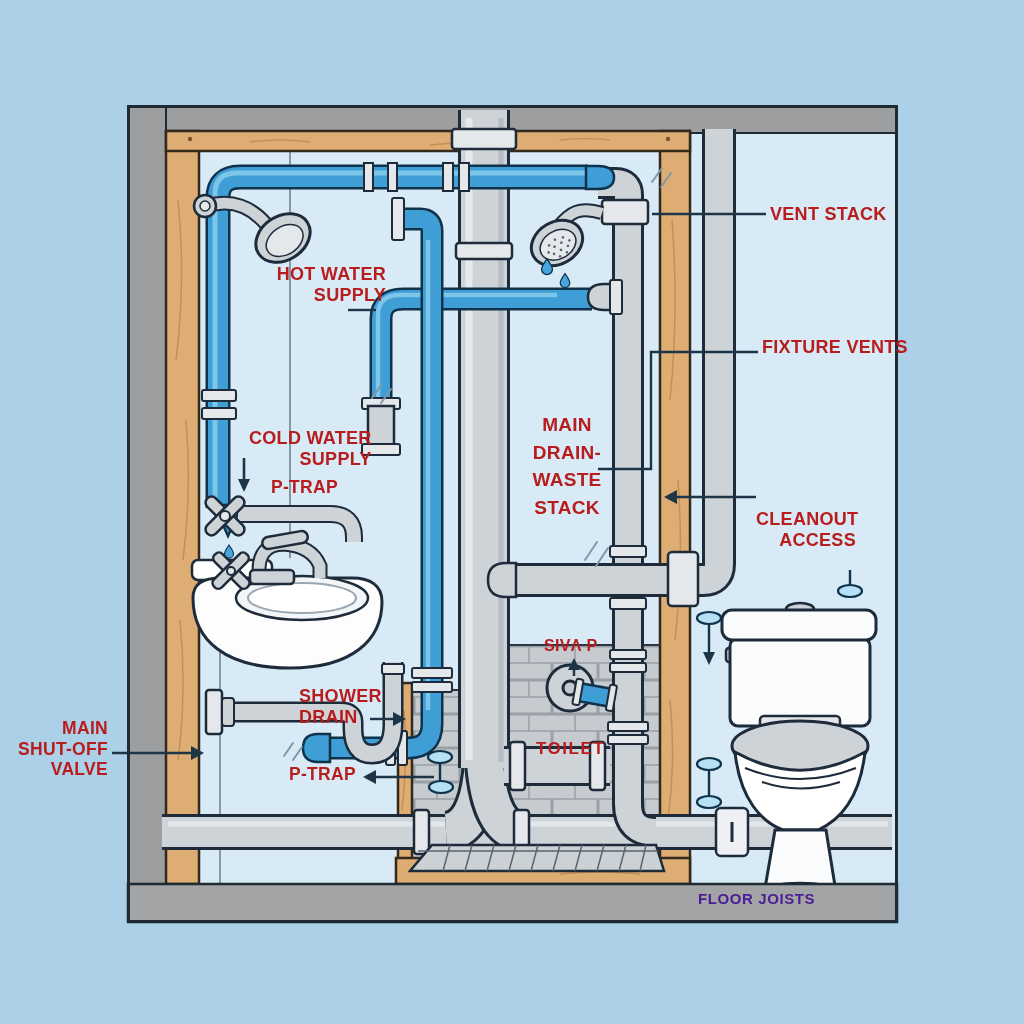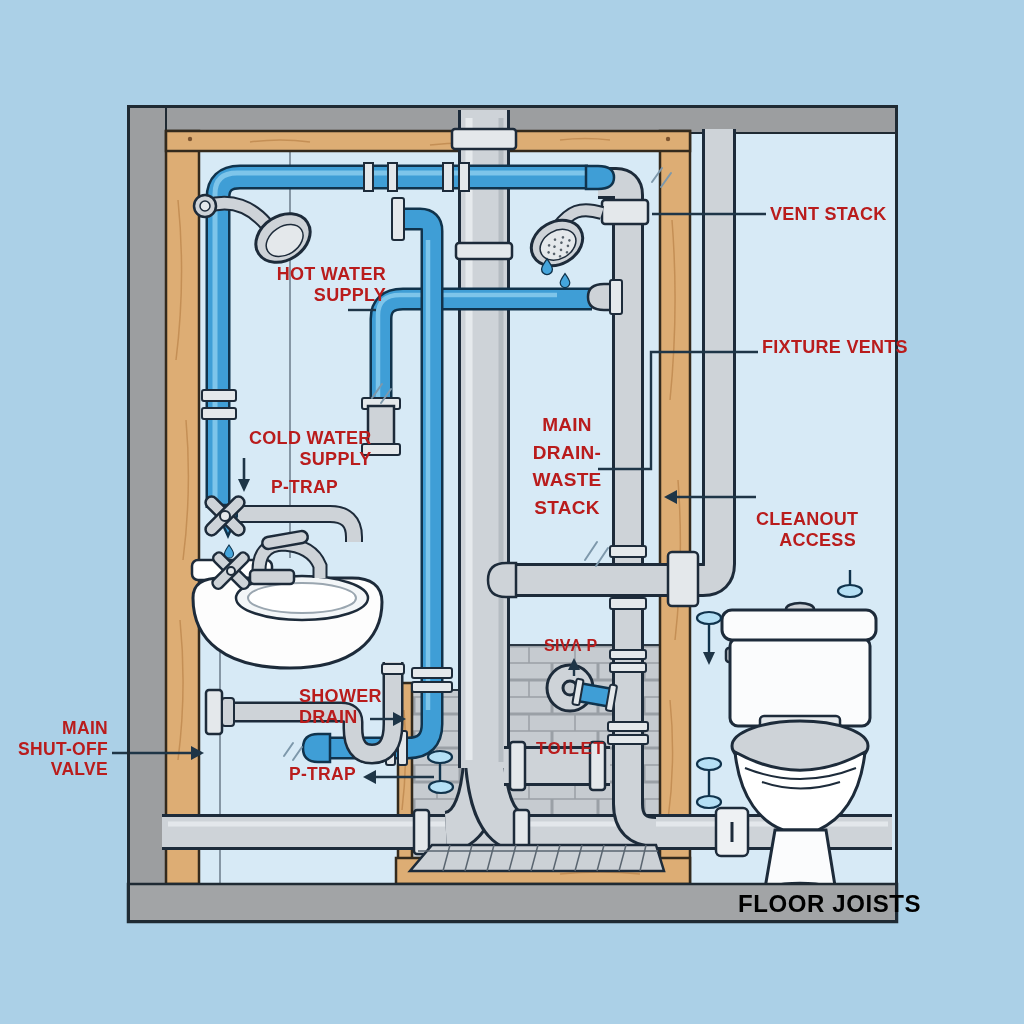--- a/index.html
+++ b/index.html
@@ -314,14 +314,14 @@
 WASTE
 STACK</div>
 <div class="lbl" style="left:299px;top:686px;width:84px;">SHOWER
 DRAIN</div>
 <div class="lbl" style="left:289px;top:764px;font-size:17.5px;">P-TRAP</div>
 <div class="lbl" style="left:536px;top:739px;font-size:17px;letter-spacing:1.5px;">TOILET</div>
 <div class="lbl" style="left:544px;top:637px;font-size:16px;text-align:center;">SIVΛ P</div>
 <div class="lbl" style="left:14px;top:718px;width:94px;text-align:right;font-size:17.5px;">MAIN
 SHUT-OFF
 VALVE</div>
-<div class="lbl" style="left:738px;top:890px;font-size:24px;letter-spacing:.6px;color:#000000;">FLOOR JOISTS</div>
+<div class="lbl" style="left:698px;top:890px;font-size:15px;letter-spacing:.6px;color:#4c1d95;">FLOOR JOISTS</div>
 </div>
 
 </body></html>

